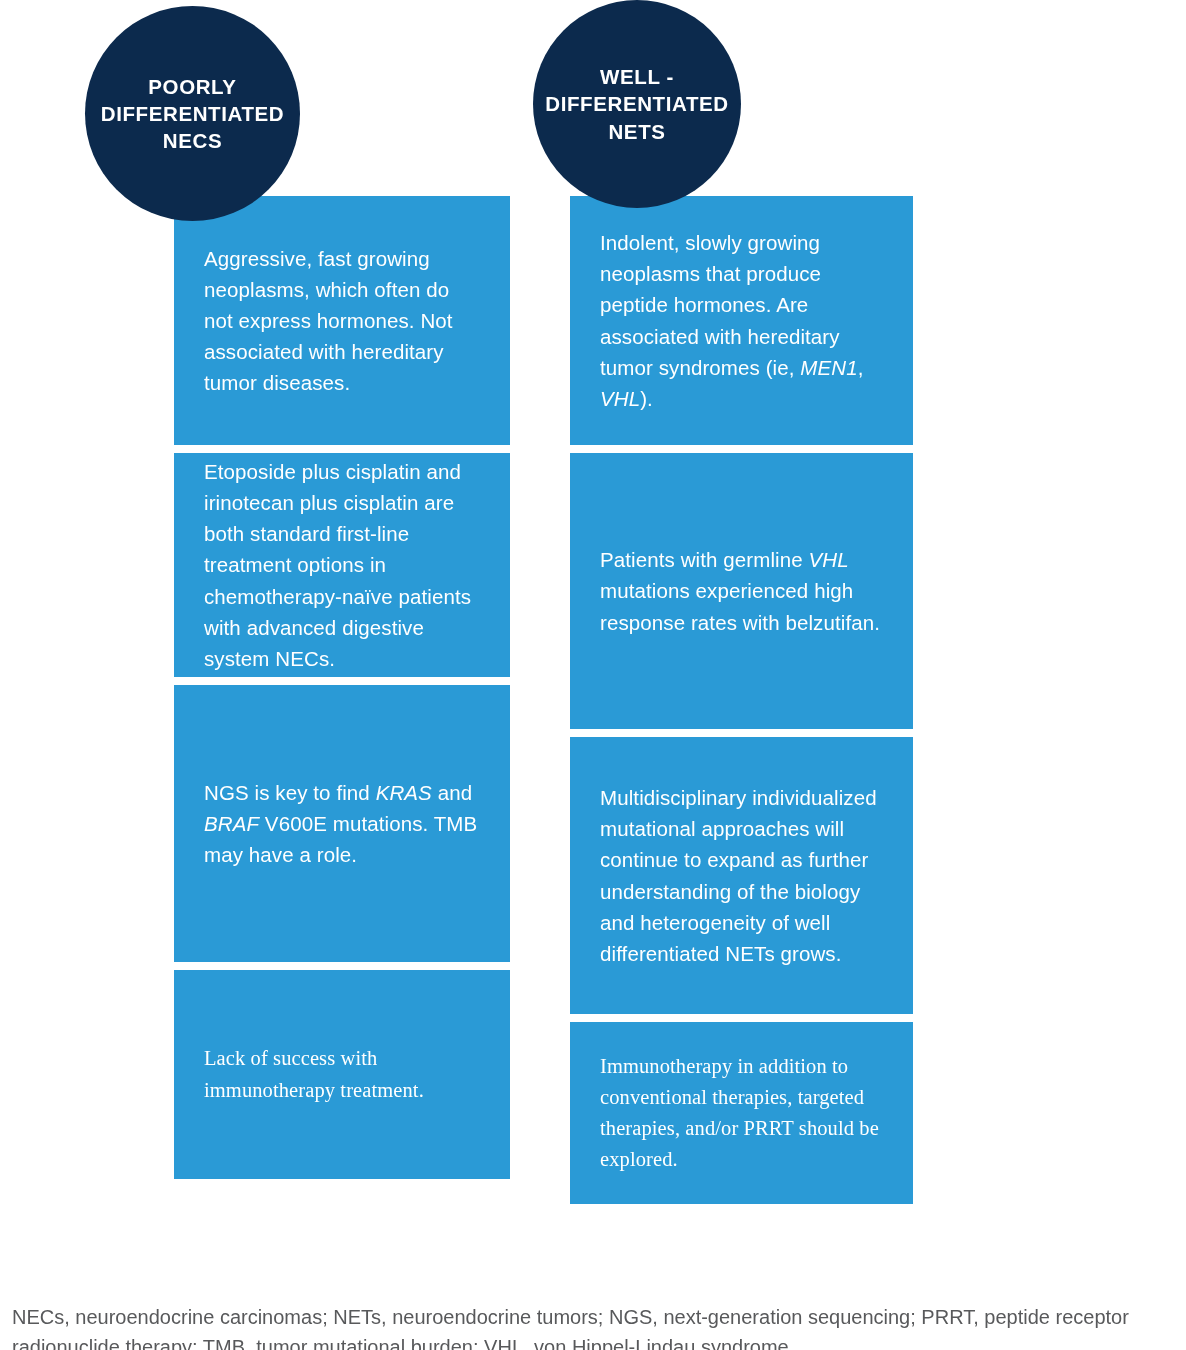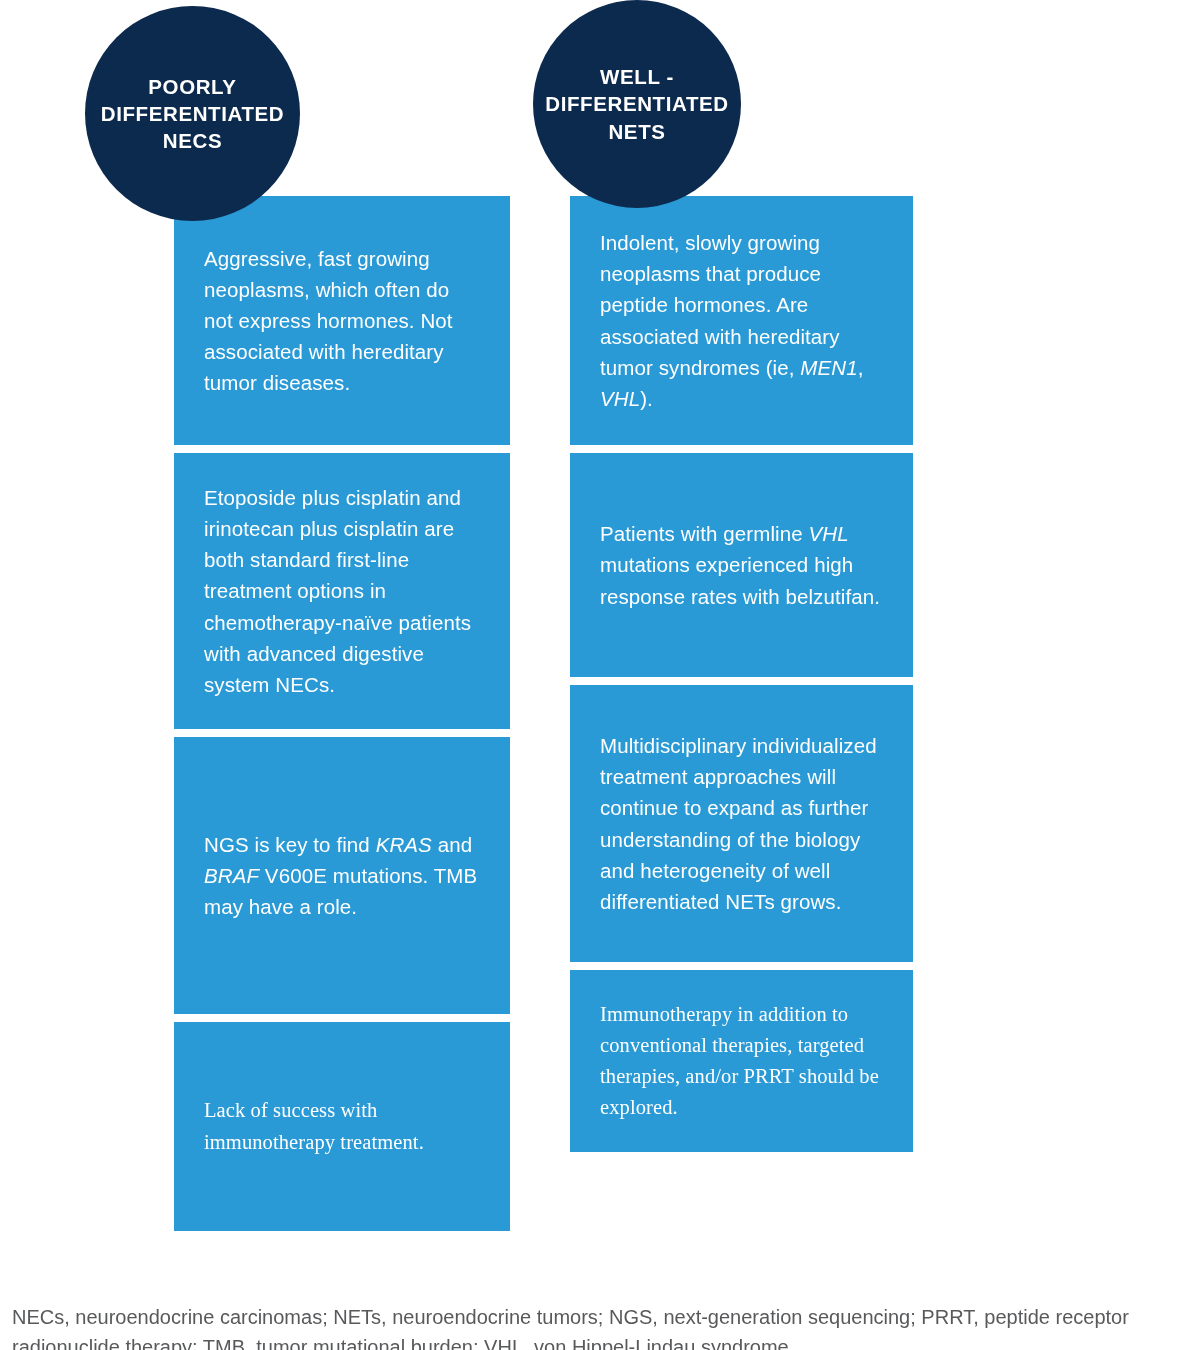--- a/index.html
+++ b/index.html
@@ -55,27 +55,27 @@
     line-height: 1.52;
     font-weight: 400;
     letter-spacing: 0.1px;
     color: #ffffff;
     white-space: pre-line;
   }
   .card-text i { font-style: italic; }
 
   
   #column-left .card:nth-child(1) { height: 249px; }
-  #column-left .card:nth-child(2) { height: 276px; }
+  #column-left .card:nth-child(2) { height: 224px; }
   #column-left .card:nth-child(3) { height: 277px; }
   #column-left .card:nth-child(4) { height: 209px; }
 
   
   #column-right .card:nth-child(1) { height: 249px; }
-  #column-right .card:nth-child(2) { height: 224px; }
+  #column-right .card:nth-child(2) { height: 276px; }
   #column-right .card:nth-child(3) { height: 277px; }
   #column-right .card:nth-child(4) { height: 182px; }
 
   
   .circle {
     position: absolute;
     border-radius: 50%;
     background: #0C2A4D;
     display: flex;
     align-items: center;
@@ -138,21 +138,21 @@
   </div>
 
   <div class="column" id="column-right">
     <div class="card">
       <div class="card-text">Indolent, slowly growing neoplasms that produce peptide hormones. Are associated with hereditary tumor syndromes (ie, <i>MEN1</i>, <i>VHL</i>).</div>
     </div>
     <div class="card">
       <div class="card-text">Patients with germline <i>VHL</i> mutations experienced high response rates with belzutifan.</div>
     </div>
     <div class="card">
-      <div class="card-text">Multidisciplinary individualized treatment approaches will continue to expand as further understanding of the biology and heterogeneity of well differentiated NETs grows.</div>
+      <div class="card-text">Multidisciplinary individualized mutational approaches will continue to expand as further understanding of the biology and heterogeneity of well differentiated NETs grows.</div>
     </div>
     <div class="card">
       <div class="card-text">Immunotherapy in addition to conventional therapies, targeted therapies, and/or PRRT should be explored.</div>
     </div>
   </div>
 
   <div class="circle" id="circle-necs">
     <div class="circle-label">POORLY
 DIFFERENTIATED
 NECS</div>

